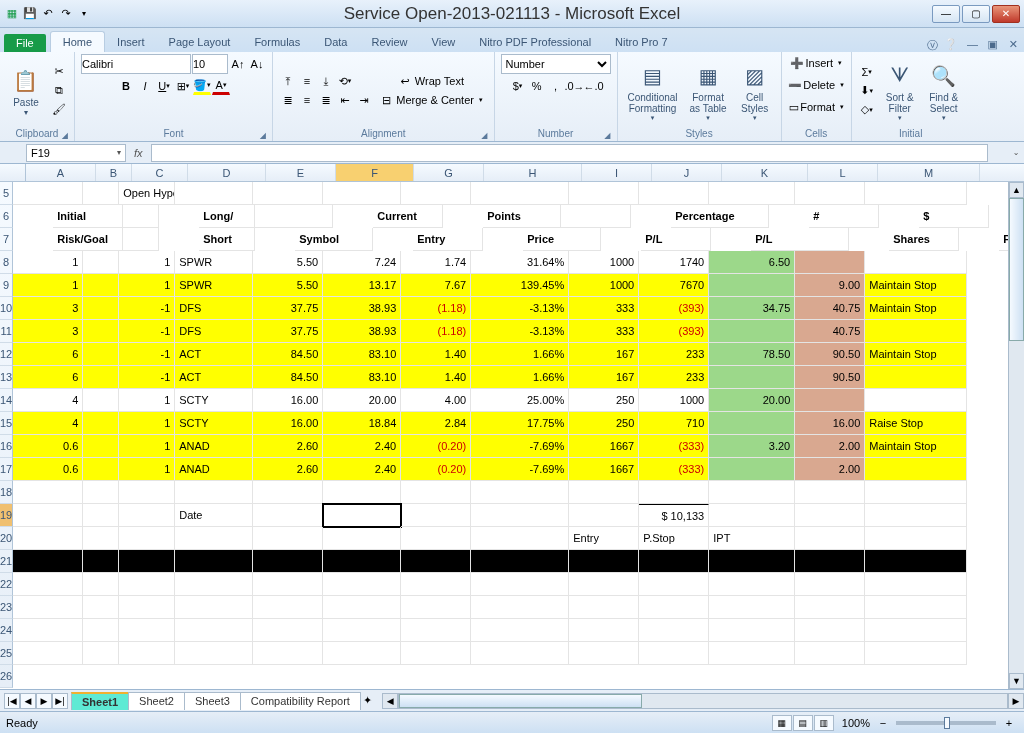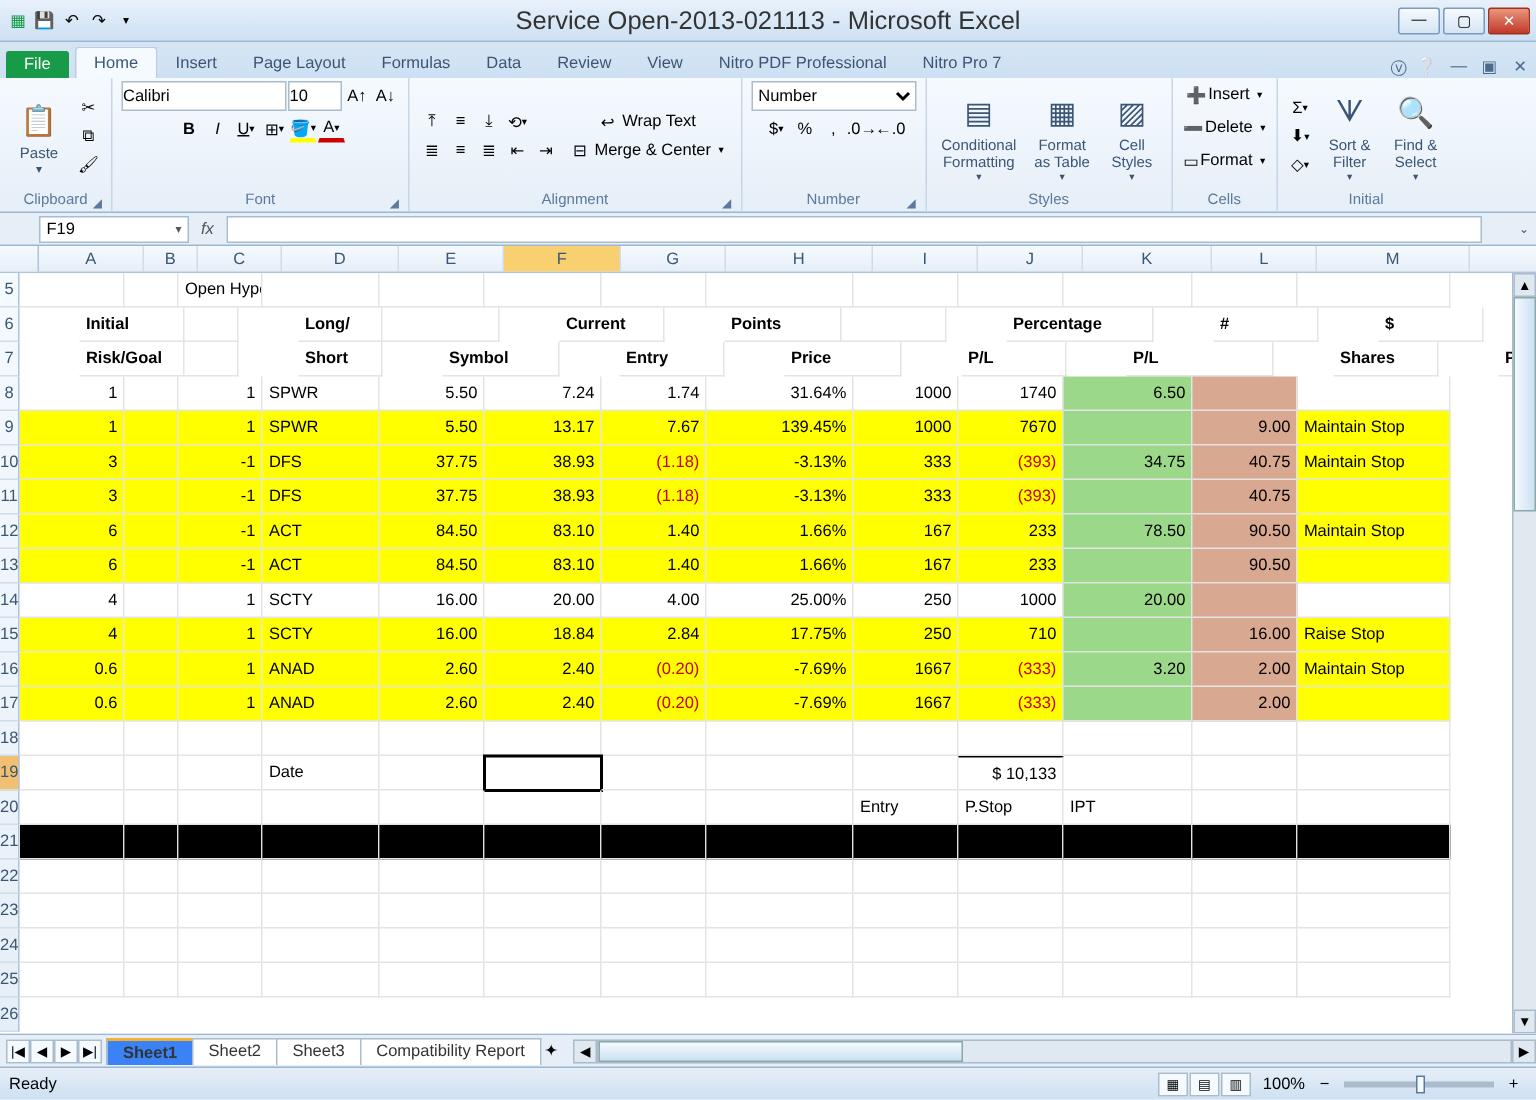--- a/index.html
+++ b/index.html
@@ -62,21 +62,21 @@
 .selected-col { background:#f8d070; }
 .active-cell { outline:2px solid #000; outline-offset:-1px; background:#fff; }
 .active-rowhead { background:#f0c070; }
 .sum-border { border-top:1px solid #000; border-bottom:3px double #000; }
 
 
 .sheettabs { height:22px; background:#e6eef7; border-top:1px solid #9db7d1; display:flex; align-items:center; font-size:11px; }
 .sheettabs .nav { display:flex; gap:0; padding:0 4px; }
 .sheettabs .nav .sb { width:16px; height:16px; border:1px solid #abc; background:#f5faff; display:flex; align-items:center; justify-content:center; font-size:9px; }
 .sheettabs .st { padding:2px 10px; border:1px solid #abc; background:#fff; border-bottom:none; margin-left:-1px; color:#333; }
-.sheettabs .st.active { background:#3b82f6; font-weight:bold; border-top:2px solid #f0b030; }
+.sheettabs .st.active { background:#5eead4; font-weight:bold; border-top:2px solid #f0b030; }
 .sheettabs .hscroll { flex:1; margin-left:10px; display:flex; align-items:center; }
 .sheettabs .hscroll .track { flex:1; height:16px; background:#e0e8f0; border:1px solid #abc; position:relative; }
 .sheettabs .hscroll .thumb { position:absolute; left:0; width:40%; height:100%; background:linear-gradient(#f5faff,#cde0f3); border:1px solid #8aa; }
 .sheettabs .hscroll .ab { width:16px; height:16px; background:#e0e8f0; border:1px solid #abc; display:flex; align-items:center; justify-content:center; font-size:9px; }
 
 
 .statusbar { height:22px; background:linear-gradient(#e6eef7,#cde0f3); border-top:1px solid #9db7d1; display:flex; align-items:center; font-size:11px; padding:0 6px; }
 .statusbar .spacer { flex:1; }
 .statusbar .viewbtns { display:flex; gap:1px; margin-right:8px; }
 .statusbar .viewbtns .vb { width:20px; height:16px; border:1px solid #abc; background:#f5faff; display:flex; align-items:center; justify-content:center; font-size:9px; }

